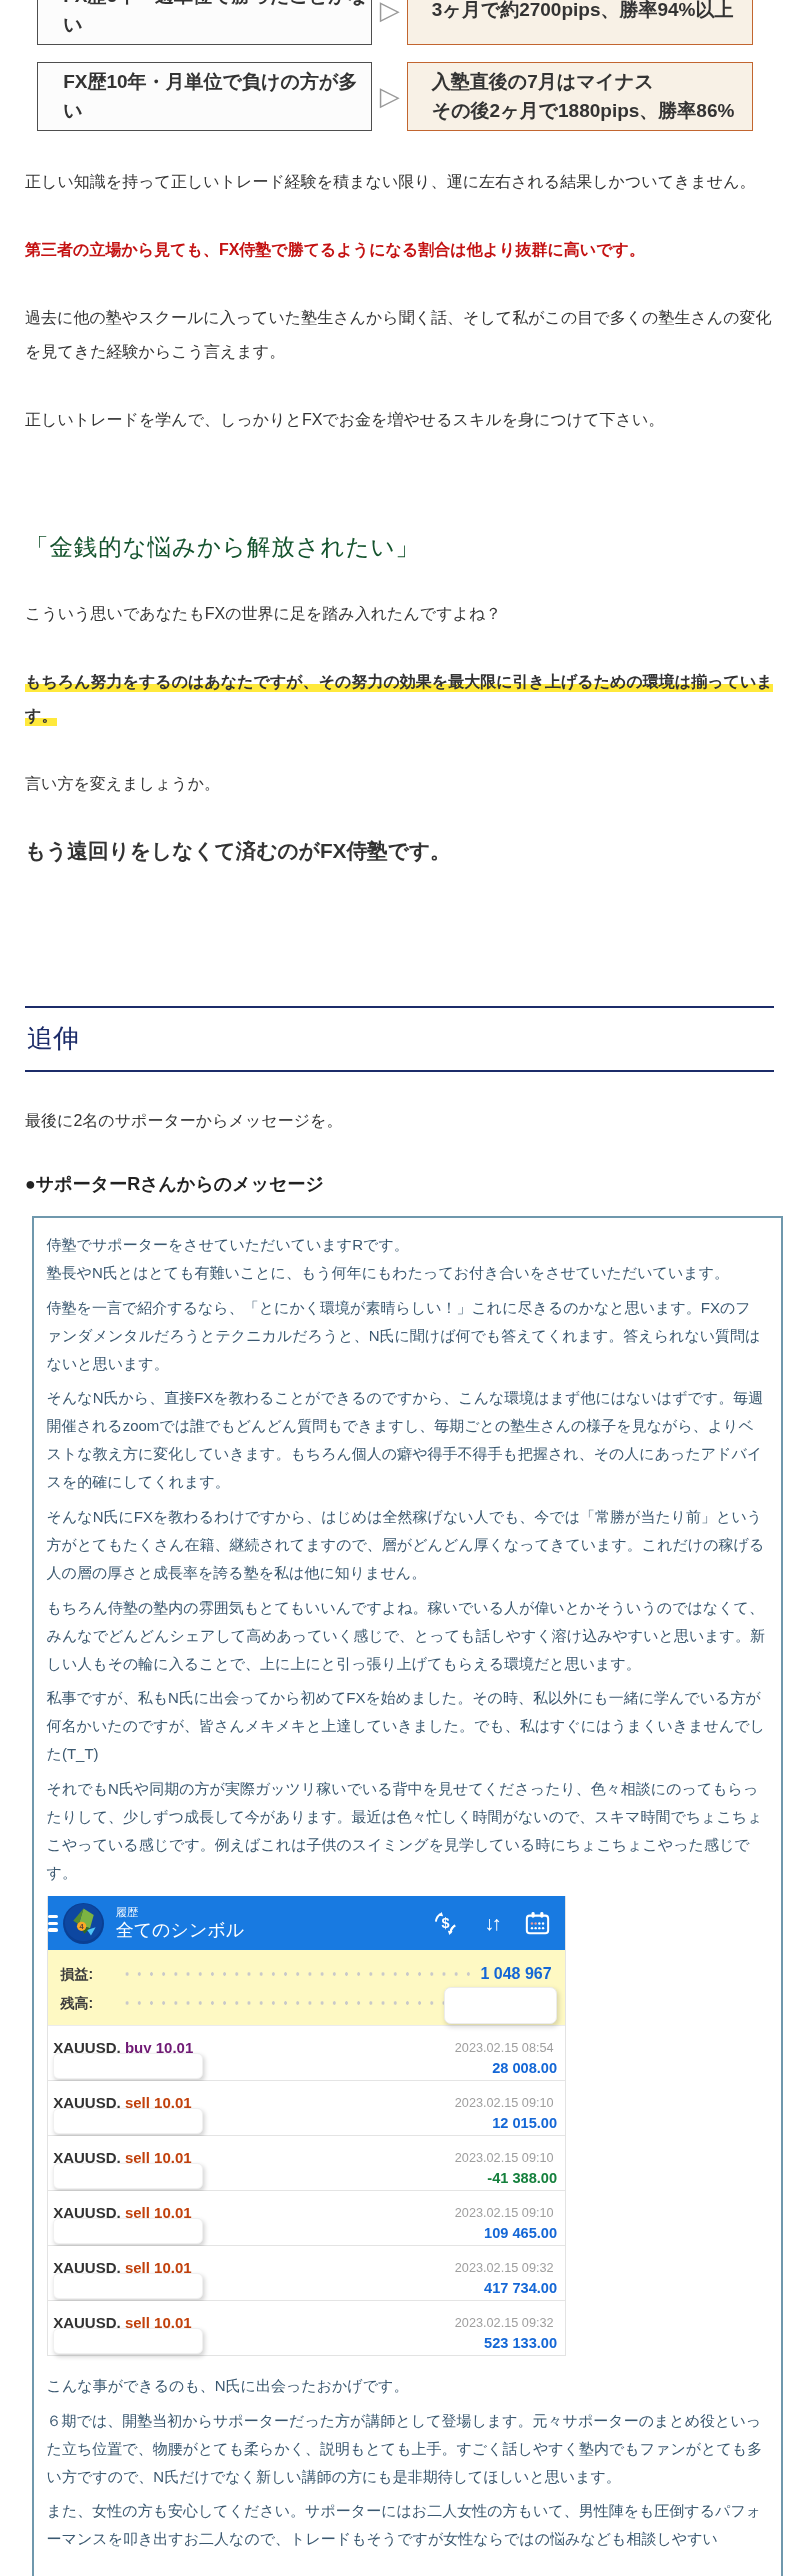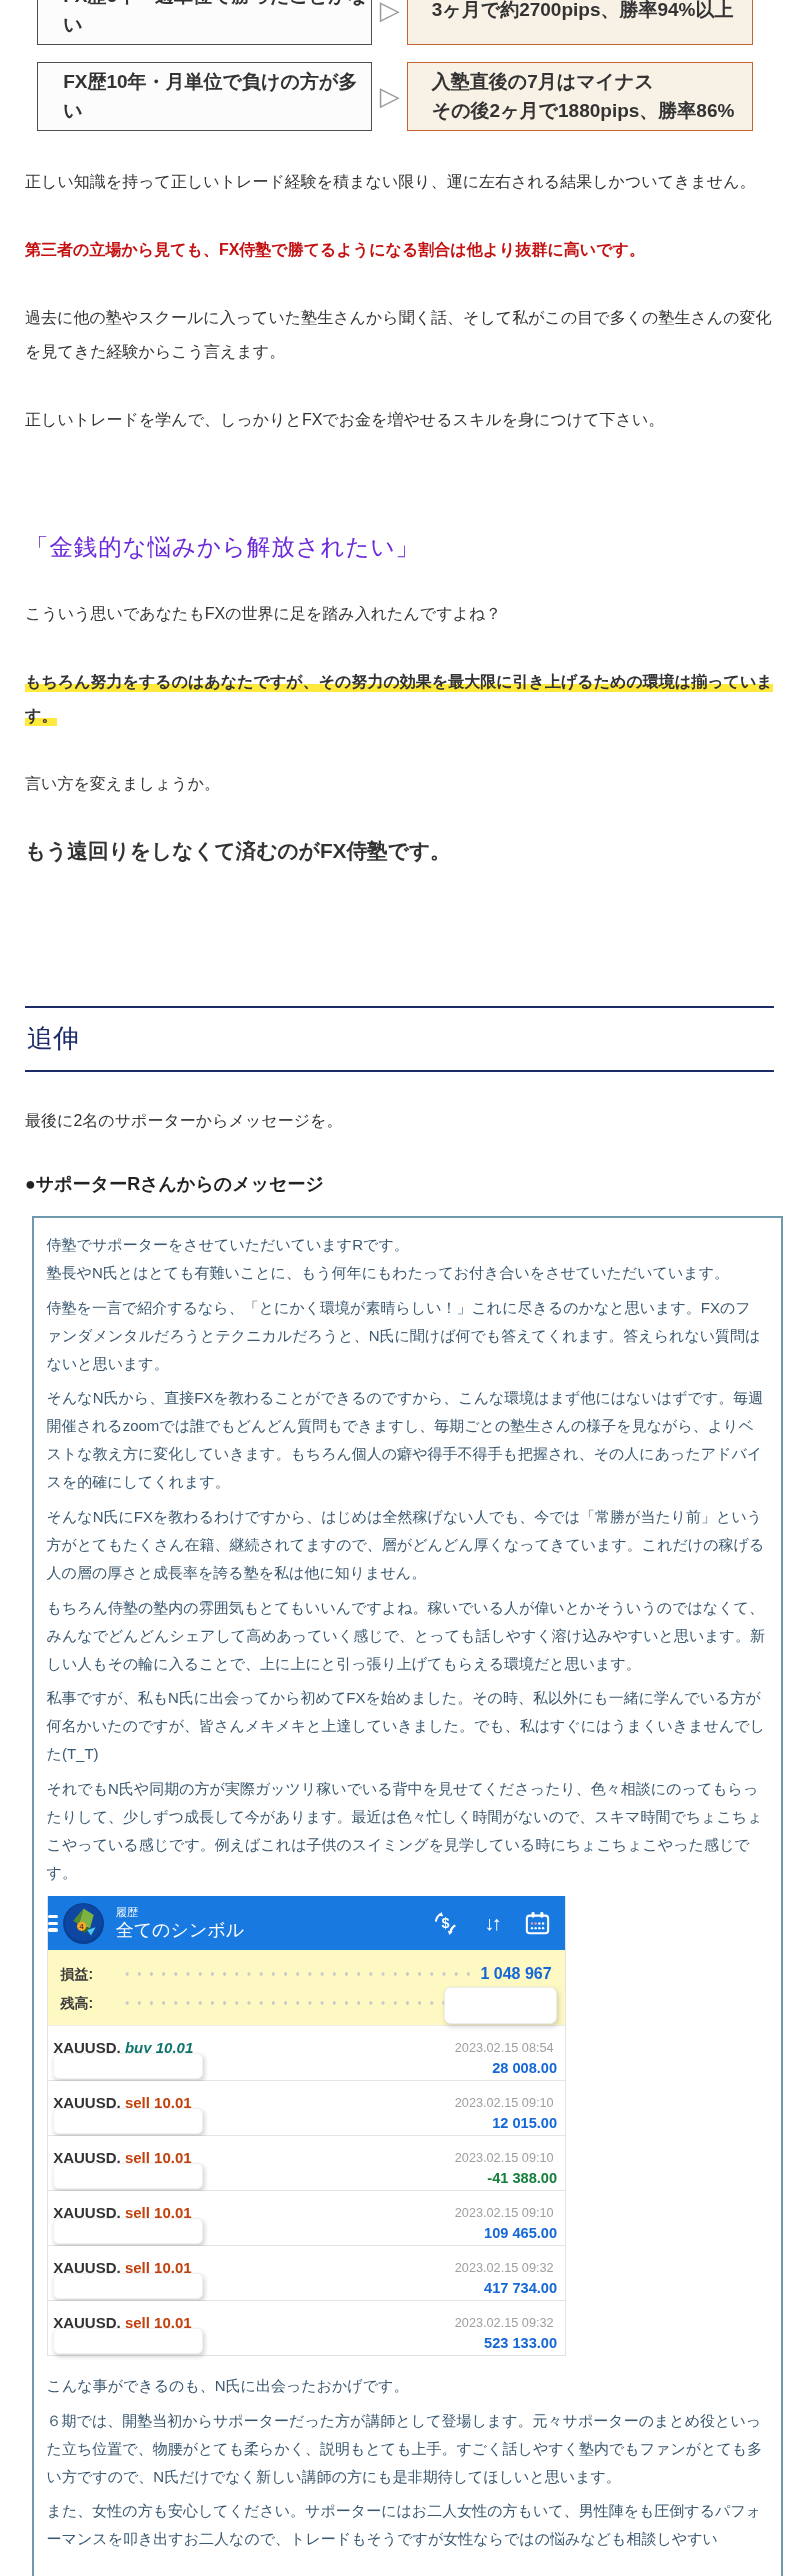--- a/index.html
+++ b/index.html
@@ -18,21 +18,21 @@
   .cbox.left{width:335px; border:1.9px solid #4e4e4e; background:#fcfcfc; padding-left:25px;}
   .cbox.right{width:346px; border:1.9px solid #c2652f; background:#f8f1e6; padding-left:23.5px;}
   .cbox .t{font-size:19px; font-weight:bold; line-height:1.55; color:#333;}
   .carrow{width:35px; display:flex; align-items:center; justify-content:center;
           color:#9a9a9a; font-size:26px; user-select:none;}
 
   
   p.body{font-size:16px; line-height:34px; margin:34px 0 0;}
   .mt58{margin-top:54px;}
   .red{color:#c41212; font-weight:bold;}
-  h2.desire{font-size:23.5px; font-weight:400; margin:94px 0 0; color:#6d28d9; letter-spacing:0.9px;font-family:Liberation Serif, serif;}
+  h2.desire{font-size:23.5px; font-weight:400; margin:94px 0 0; color:#14532d; letter-spacing:0.9px;font-family:Liberation Serif, serif;}
   .mt46{margin-top:43px;}
   .hl{font-weight:bold; background:linear-gradient(transparent 58%, #ffe93c 58%); padding-bottom:1.9px;}
   p.big{font-size:20.7px; font-weight:bold; margin:36px 0 0; color:#333;}
 
   
   .ps-head{margin-top:141px; border-top:2.8px solid #1c2c69; border-bottom:2.8px solid #1c2c69;
            padding:13px 1.9px 14px; font-size:26px; color:#1c2c69; font-weight:400;}
   h3.msg{font-size:18px; font-weight:bold; margin:34px 0 0; color:#222;}
 
   
@@ -59,21 +59,21 @@
          background-image:radial-gradient(circle, #c9c9c9 1.5px, transparent 1.8px);
          background-size:12.2px 3.8px; background-repeat:repeat-x; background-position:left center;}
   .sval{font-weight:bold; color:#1467d6; font-size:16px;}
   .sredact{position:absolute; right:7.5px; top:37px; width:111px; height:35px; background:#fff;
            border:0.9px solid #ececec; border-radius:6.6px; box-shadow:1.9px 2.8px 5.6px rgba(0,0,0,.15); z-index:2;}
 
   .trades{border-top:1.9px solid #ececec;}
   .trow{position:relative; height:54px; border-bottom:0.9px solid #e4e4e4; background:#fff;}
   .trow:last-child{border-bottom:none;}
   .tsym{position:absolute; left:5.6px; top:7.5px; font-size:15px; font-weight:bold; color:#333;}
-  .side.buy{color:#0f766e;font-style:italic;}
+  .side.buy{color:#701a75;}
   .side.sell{color:#c2410c;}
   .redact-row{position:absolute; left:5.6px; top:27px; width:148px; height:23.5px; background:#fff;
               border:0.9px solid #f0f0f0; border-radius:5.6px; box-shadow:1.9px 2.8px 4.7px rgba(0,0,0,.16);}
   .tdate{position:absolute; right:11px; top:7.5px; color:#9e9e9e; font-size:12.7px;}
   .tval{position:absolute; right:7.5px; top:28px; font-weight:bold; font-size:14.6px; color:#1467d6;}
   .tval.neg{color:#15803d;}
 </style>
 </head>
 <body>
 

